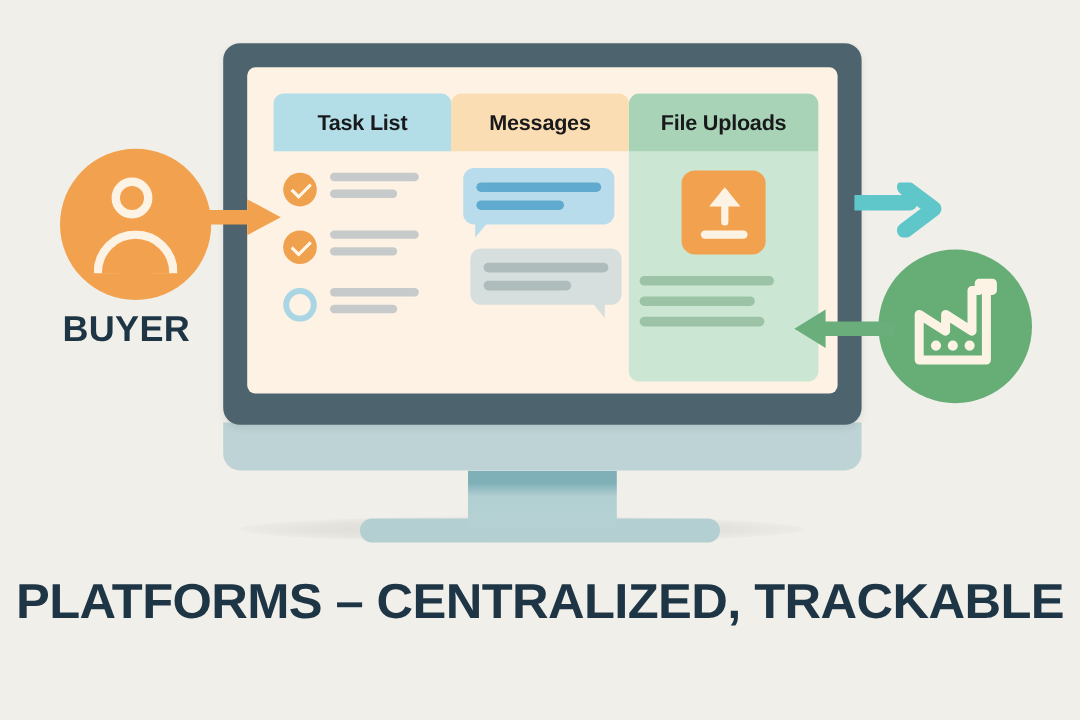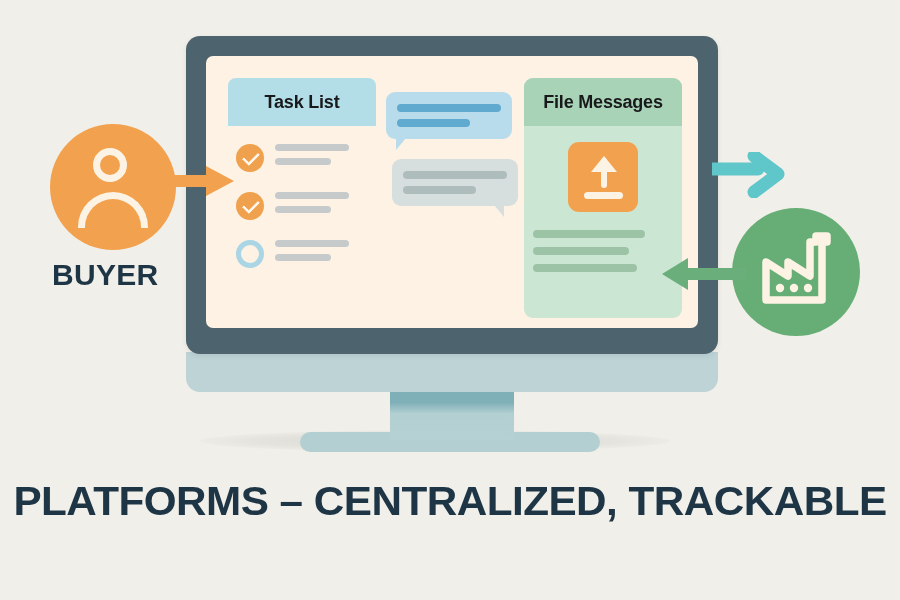--- a/index.html
+++ b/index.html
@@ -339,37 +339,40 @@
           <div class="check-circle open"></div>
           <div class="task-lines">
             <div class="ln w1"></div>
               <div class="ln w2"></div>
           </div>
         </div>
       </div>
     </div>
 
     <div class="col" id="col-msgs">
+      <div class="col-head">
+        <span class="col-head-title">Messages</span>
+      </div>
       <div class="bubbles">
         <div class="bubble blue">
           <div class="bl a"></div>
             <div class="bl b"></div>
           <div class="tail-left"></div>
         </div>
         <div class="bubble gray">
           <div class="bl a"></div>
             <div class="bl b"></div>
           <div class="tail-right"></div>
         </div>
       </div>
     </div>
 
     <div class="col" id="col-files">
       <div class="col-head">
-        <span class="col-head-title">File Messages</span>
+        <span class="col-head-title">File Uploads</span>
       </div>
       <div class="upload-body">
         <div class="upload-btn">
           <div class="up-head"></div>
           <div class="up-stem"></div>
           <div class="up-bar"></div>
         </div>
         <div class="file-lines">
           <div class="fl w1"></div>
             <div class="fl w2"></div>

